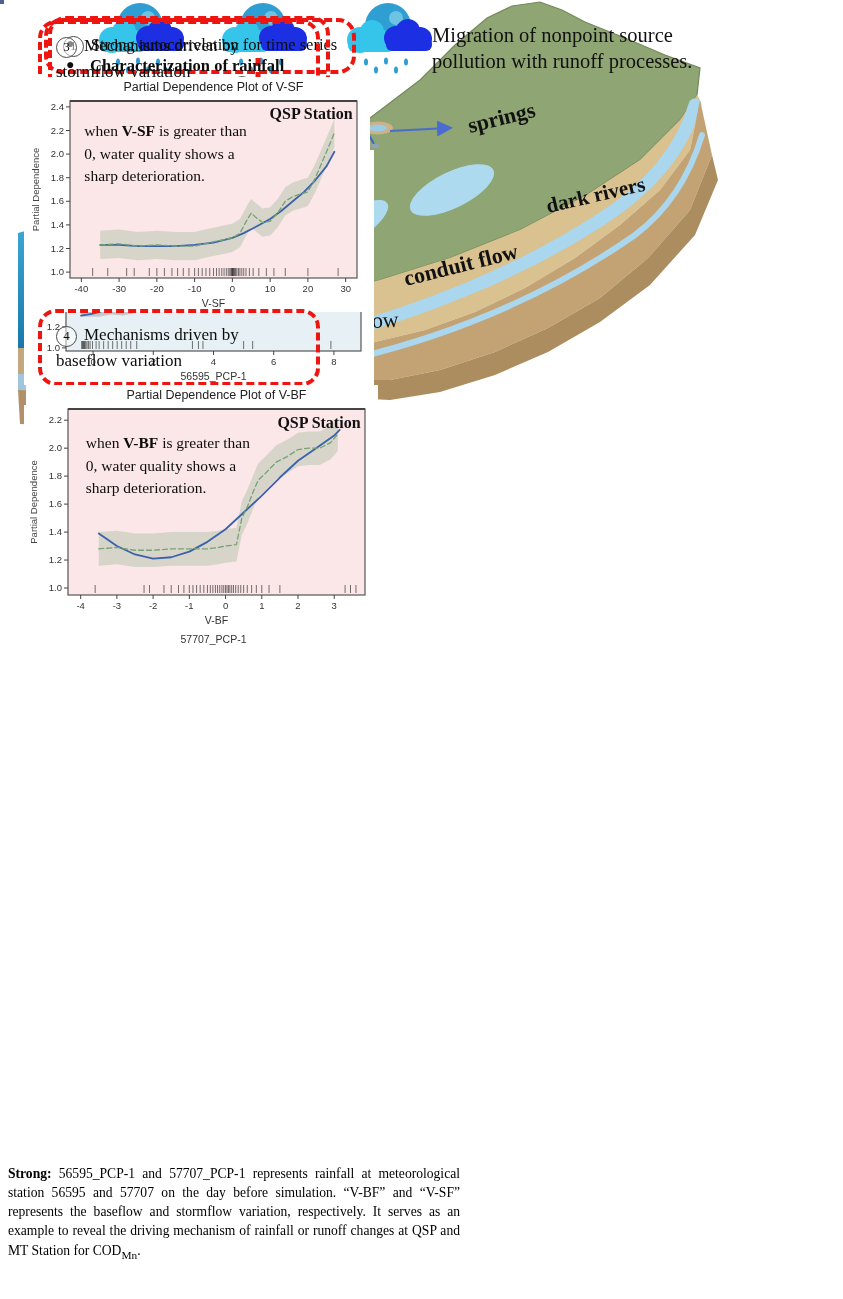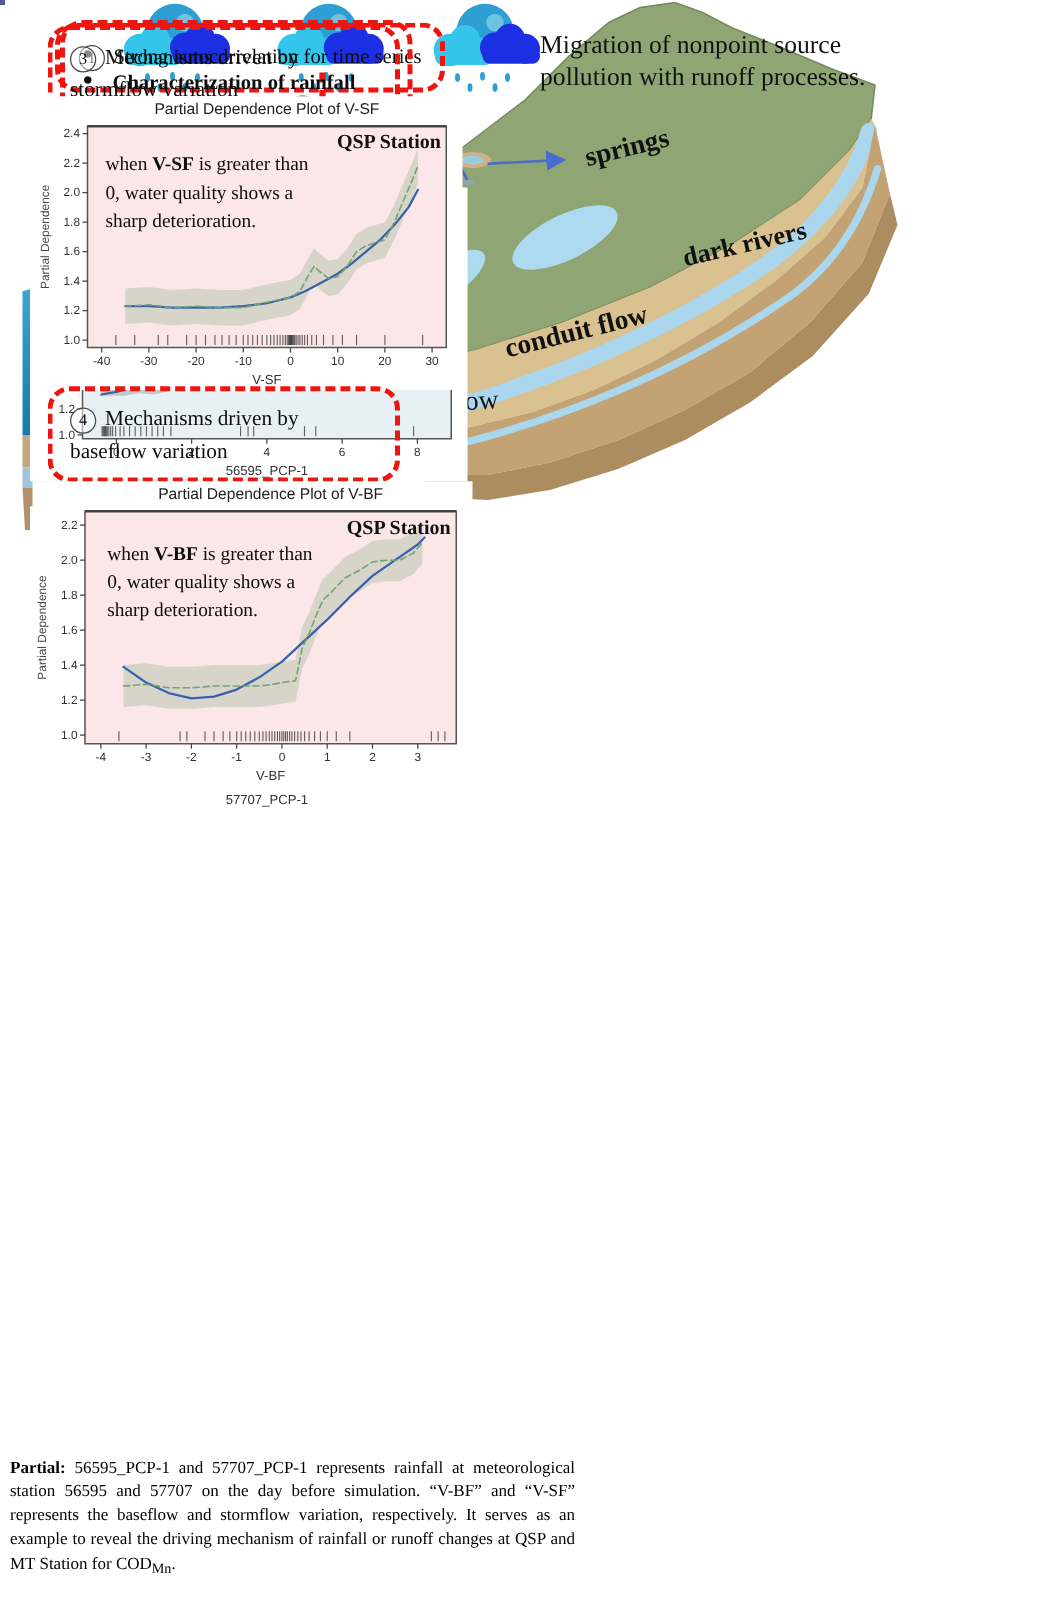--- a/index.html
+++ b/index.html
@@ -706,15 +706,15 @@
             <text x="190.5" y="239" text-anchor="middle" font-size="10.5" fill="#333">V-BF</text>
             <text transform="translate(11,117) rotate(-90)" text-anchor="middle" font-size="9.5" fill="#444">Partial Dependence</text>
             <text x="334.545" y="42.6" text-anchor="end" font-family="'Liberation Serif',serif" font-weight="600" font-size="16" fill="#111">QSP Station</text>
             <text x="59.82" y="63.059999999999995" font-family="'Liberation Serif',serif" font-size="15.5" fill="#0d0d0d"><tspan font-weight="normal">when </tspan><tspan font-weight="bold">V-BF</tspan><tspan font-weight="normal"> is greater than</tspan></text>
             <text x="59.82" y="85.535" font-family="'Liberation Serif',serif" font-size="15.5" fill="#0d0d0d"><tspan font-weight="normal">0, water quality shows a</tspan></text>
             <text x="59.82" y="108.00999999999999" font-family="'Liberation Serif',serif" font-size="15.5" fill="#0d0d0d"><tspan font-weight="normal">sharp deterioration.</tspan></text>
           </svg></div>
     </div>
   </div>
 
-  <p id="remarks"><b>Partial:</b><span> 56595_PCP-1 and 57707_PCP-1 represents rainfall at meteorological station 56595 and 57707 on the day before simulation. “V-BF” and “V-SF” represents the baseflow and stormflow variation, respectively. It serves as an example to reveal the driving mechanism of rainfall or runoff changes at QSP and MT Station for COD</span><sub>Mn</sub><span>.</span></p>
+  <p id="remarks"><b>Strong:</b><span> 56595_PCP-1 and 57707_PCP-1 represents rainfall at meteorological station 56595 and 57707 on the day before simulation. “V-BF” and “V-SF” represents the baseflow and stormflow variation, respectively. It serves as an example to reveal the driving mechanism of rainfall or runoff changes at QSP and MT Station for COD</span><sub>Mn</sub><span>.</span></p>
 
 </div>
 
 </body></html>

